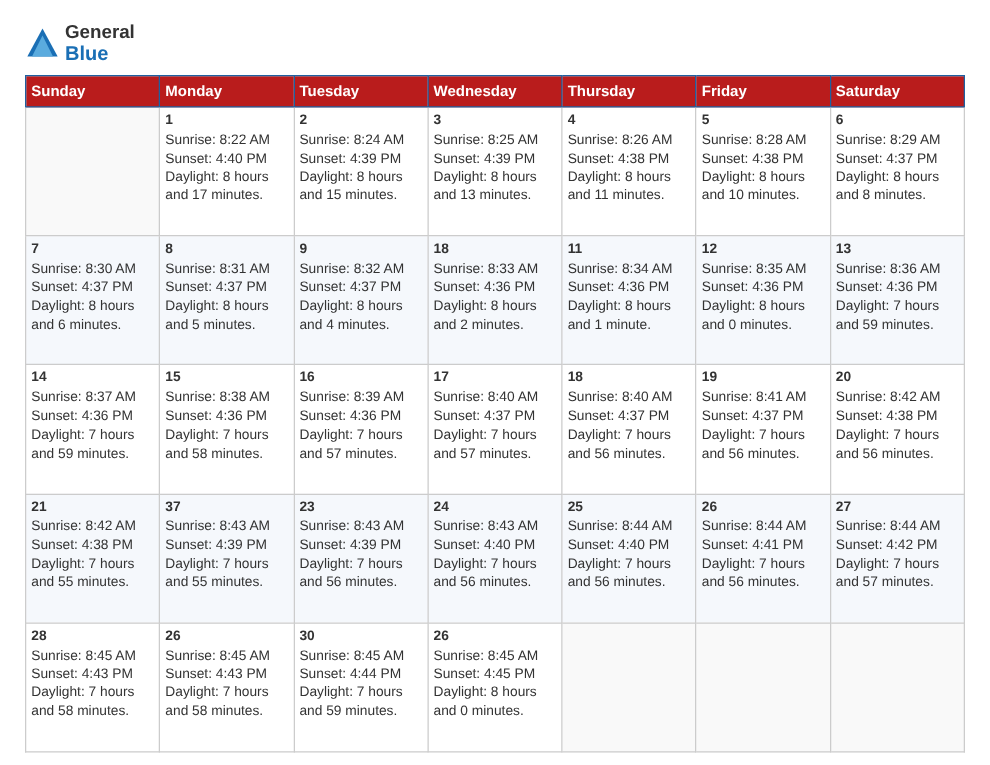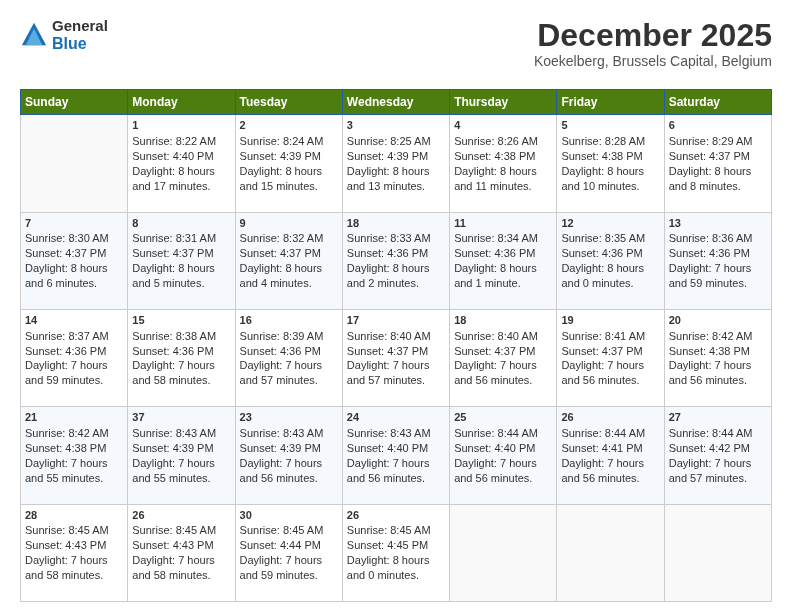--- a/index.html
+++ b/index.html
@@ -12,23 +12,23 @@
     }
     .page {
       width: 792px;
       height: 612px;
       padding: 18px 20px 10px 20px;
       display: flex;
       flex-direction: column;
     }
     .header {
       display: flex;
-      justify-content: space-between;
+      justify-content: flex-start;
       align-items: flex-start;
-      margin-bottom: 20px;
+      margin-bottom: 8px;
     }
     .logo {
       display: flex;
       align-items: center;
       gap: 4px;
     }
     .logo-text {
       display: flex;
       flex-direction: column;
       line-height: 1.1;
@@ -100,41 +100,37 @@
       color: #333;
       line-height: 1.35;
     }
     tr:nth-child(even) td {
       background: #f5f8fc;
     }
     tr:nth-child(odd) td {
       background: #fff;
     }
     .calendar thead tr th {
-      background-color: #4d7c0f;
+      background-color: #b91c1c;
     }
   </style>
 </head>
 <body>
 
 <div class="page">
   <div class="header">
     <div class="logo">
       <svg class="logo-icon" viewBox="0 0 30 30" xmlns="http://www.w3.org/2000/svg">
         <polygon points="15,2 28,26 2,26" fill="#1a6fb5"></polygon>
         <polygon points="15,8 24,26 6,26" fill="#5aabde"></polygon>
       </svg>
       <div class="logo-text">
         <span class="logo-general">General</span>
         <span class="logo-blue">Blue</span>
       </div>
-    </div>
-    <div class="title-section">
-      <div class="main-title">December 2025</div>
-      <div class="subtitle">Koekelberg, Brussels Capital, Belgium</div>
     </div>
   </div>
 
   <table class="calendar">
     <thead>
       <tr>
         <th>Sunday</th>
         <th>Monday</th>
         <th>Tuesday</th>
         <th>Wednesday</th>

